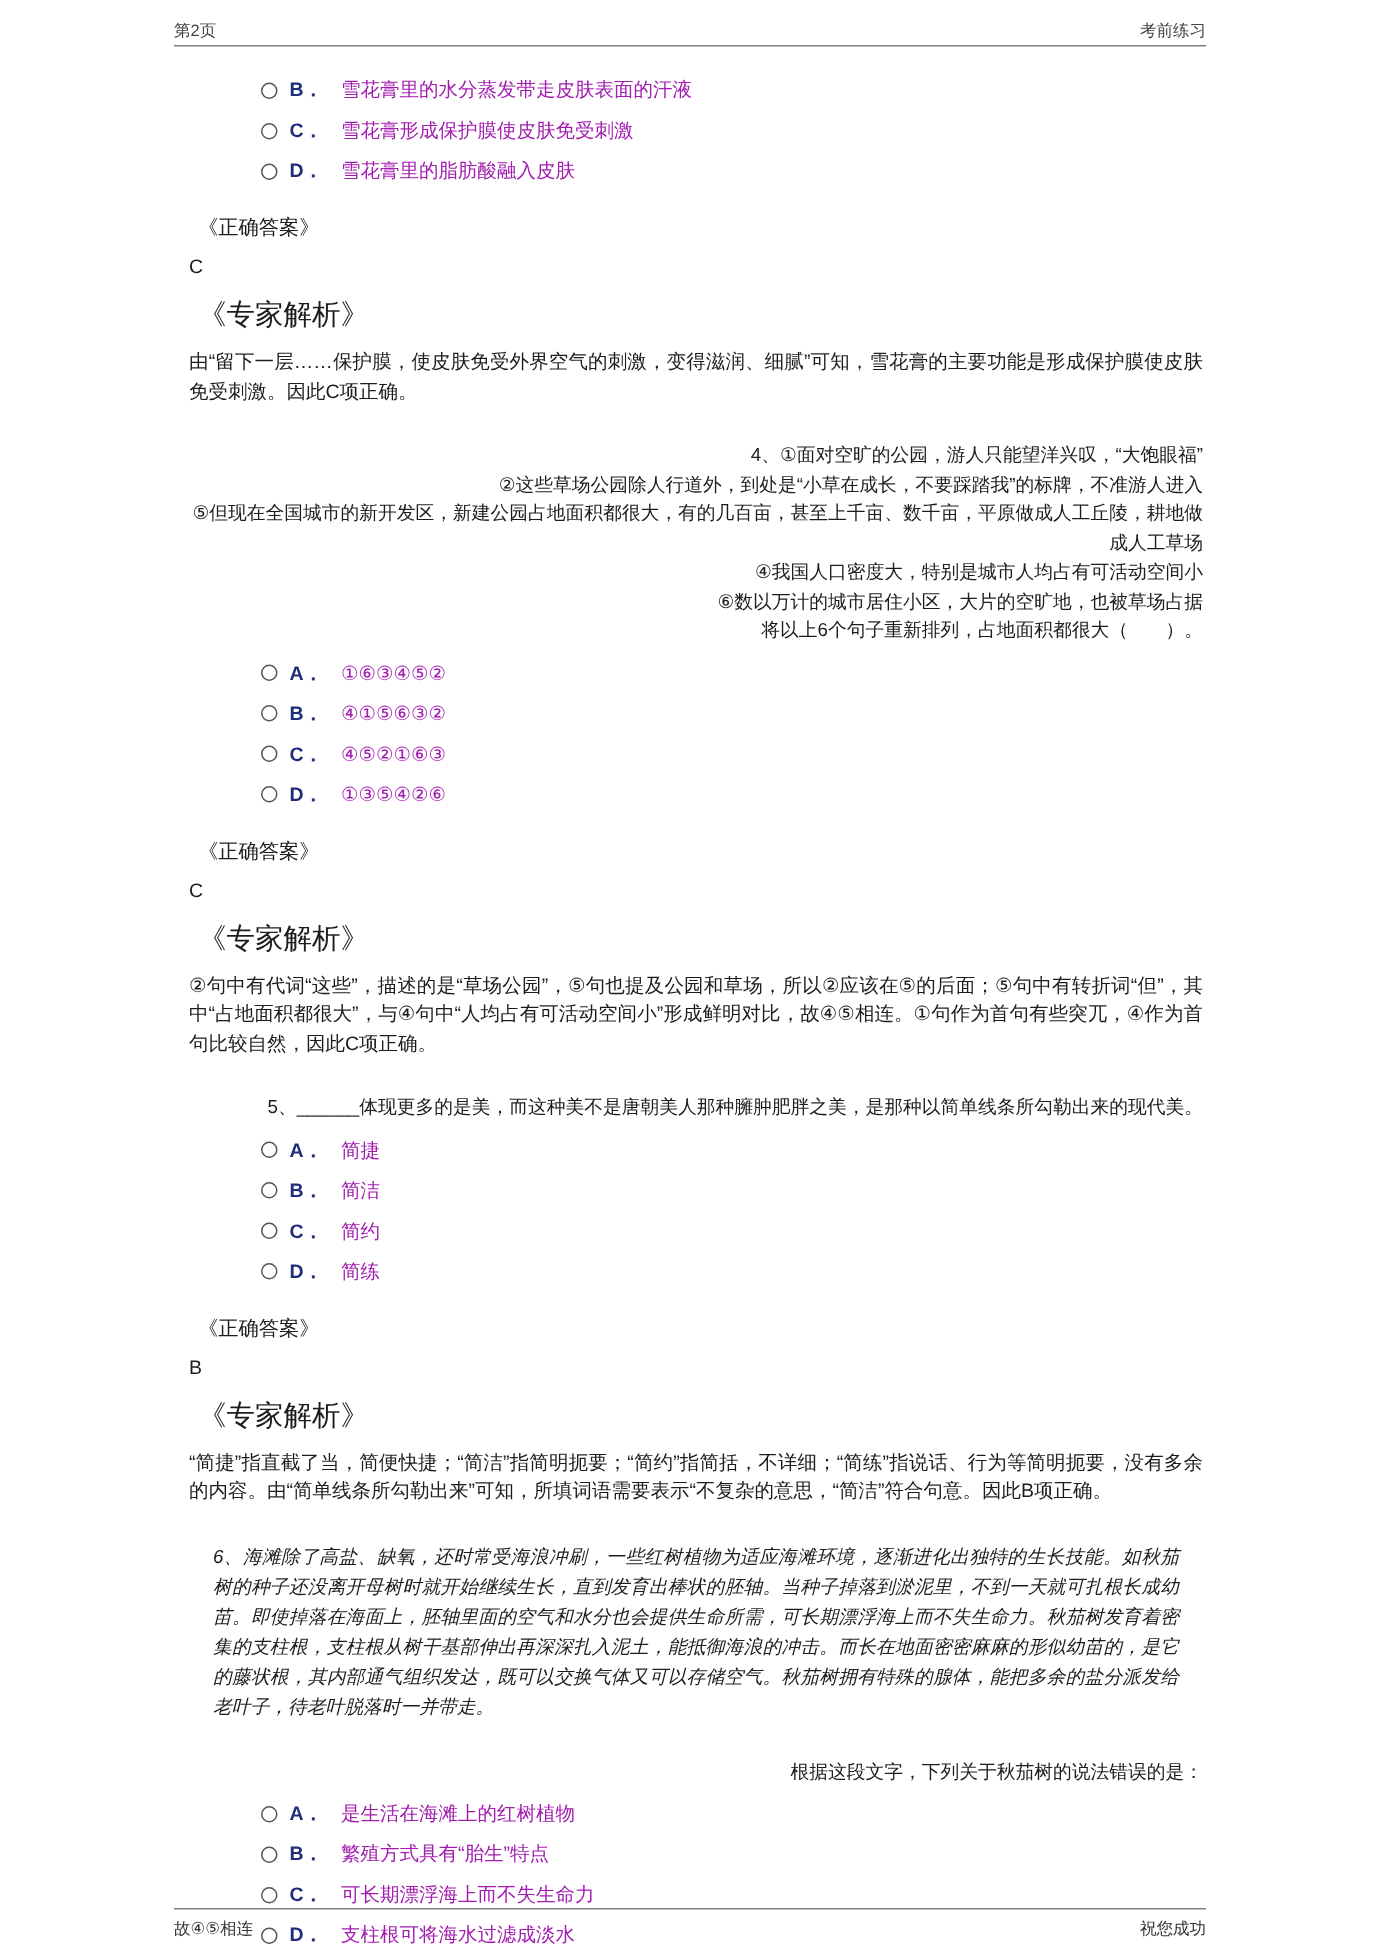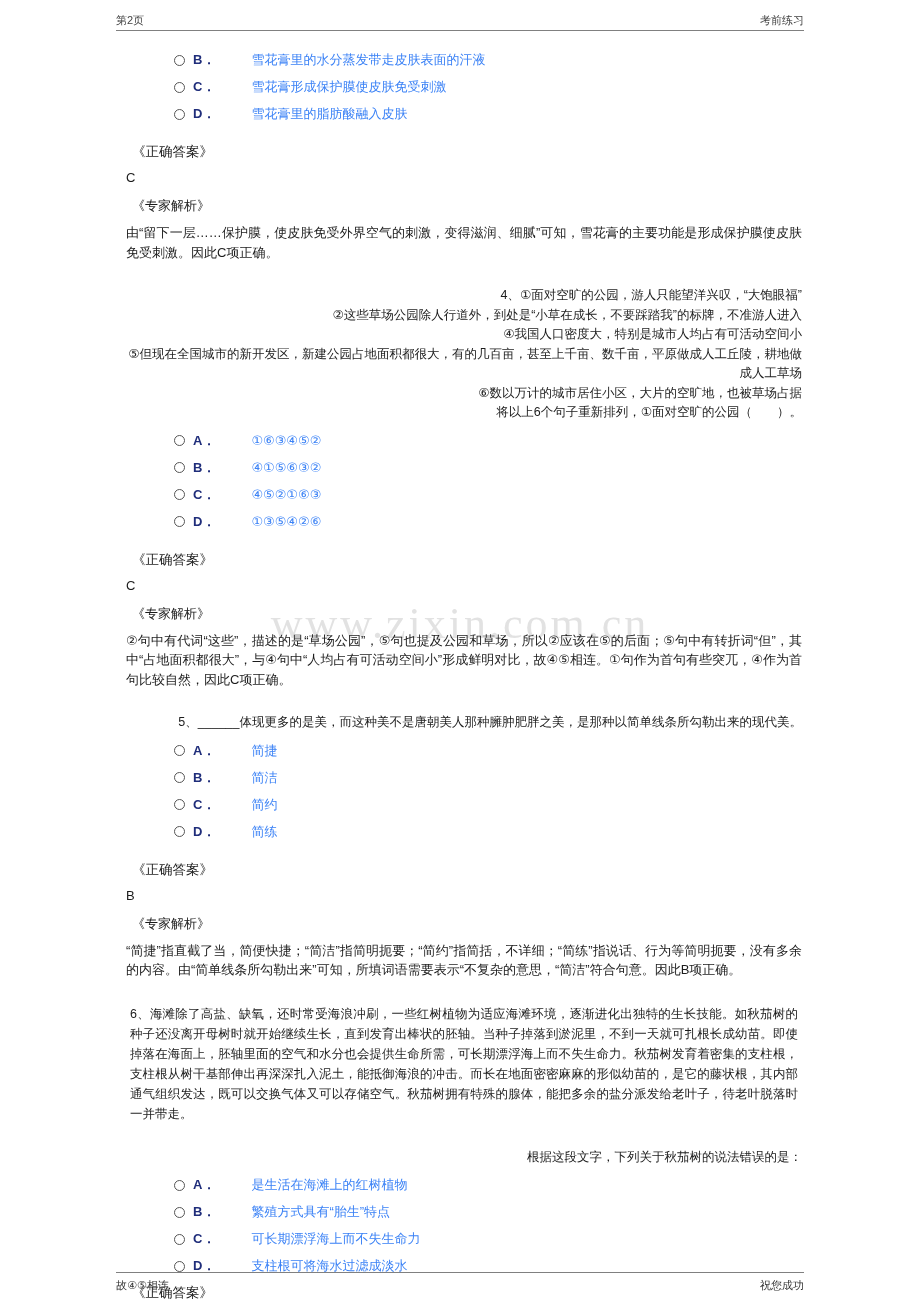--- a/index.html
+++ b/index.html
@@ -26,48 +26,47 @@
   
   .watermark {
     position:absolute; top:598px; left:0; right:0;
     text-align:center; font-size:44px; letter-spacing:3px;
     color:#cfcfcf; opacity:.6; font-family:"Liberation Serif","DejaVu Serif",serif;
     pointer-events:none;
   }
   
   .content { position:absolute; top:42px; left:48px; right:40px; }
   .qline { font-size:12.5px; line-height:19.5px;text-align:right; }
-  .passage { font-size:12.5px; line-height:20px; text-align:justify; margin:4px; }
+  .passage { font-size:12.5px; line-height:20px; text-align:justify; margin:16px;font-style:italic; }
   .q-block { margin-top:24px; }
   .options { margin:6px 0; }
   .option { display:flex; align-items:center; margin:9px 0 9px 48px; font-size:13px; }
   .radio {
     width:11px; height:11px; border:1.5px solid #555; border-radius:50%;
     margin-right:8px; flex:none; background:#fff;
   }
   .letter { font-weight:bold; color:#1f2d7a; margin-right:12px; white-space:nowrap; }
-  .opt-text { color:#3b82f6;margin-left:24px; }
+  .opt-text { color:#a21caf; }
   .answer-label { font-size:13.5px; margin:20px 0 0 6px; }
   .answer-value { font-size:13px; margin:9px 0 0 0; }
-  .analysis-label { font-size:13px; margin:12px 0 0 6px; }
+  .analysis-label { font-size:19px; margin:12px 0 0 6px; }
   .analysis { font-size:13px; line-height:19.5px; text-align:justify; margin:8px 0 0 0; }
   .prompt-gap { margin-top:24px; }
 </style>
 </head>
 <body>
 
 <div class="page">
 
   <div class="header">
     <span>第2页</span>
     <span>考前练习</span>
   </div>
   <div class="header-rule"></div>
 
-  <div class="watermark">www.zixin.com.cn</div>
 
   <div class="content">
 
     <div class="options">
       <div class="option">
         <span class="radio"></span>
         <span class="letter">B．</span>
         <span class="opt-text">雪花膏里的水分蒸发带走皮肤表面的汗液</span>
       </div>
       <div class="option">
@@ -83,24 +82,24 @@
     </div>
 
     <div class="answer-label">《正确答案》</div>
     <div class="answer-value">C</div>
     <div class="analysis-label">《专家解析》</div>
     <p class="analysis">由“留下一层……保护膜，使皮肤免受外界空气的刺激，变得滋润、细腻”可知，雪花膏的主要功能是形成保护膜使皮肤免受刺激。因此C项正确。</p>
 
     <div class="q-block">
       <div class="qline">4、①面对空旷的公园，游人只能望洋兴叹，“大饱眼福”</div>
       <div class="qline">②这些草场公园除人行道外，到处是“小草在成长，不要踩踏我”的标牌，不准游人进入</div>
+      <div class="qline">⑤但现在全国城市的新开发区，新建公园占地面积都很大，有的几百亩，甚至上千亩、数千亩，平原做成人工丘陵，耕地做成人工草场</div>
       <div class="qline">④我国人口密度大，特别是城市人均占有可活动空间小</div>
-      <div class="qline">⑤但现在全国城市的新开发区，新建公园占地面积都很大，有的几百亩，甚至上千亩、数千亩，平原做成人工丘陵，耕地做成人工草场</div>
       <div class="qline">⑥数以万计的城市居住小区，大片的空旷地，也被草场占据</div>
-      <div class="qline">将以上6个句子重新排列，①面对空旷的公园（　　）。</div>
+      <div class="qline">将以上6个句子重新排列，占地面积都很大（　　）。</div>
       <div class="options">
         <div class="option">
           <span class="radio"></span>
           <span class="letter">A．</span>
           <span class="opt-text">①⑥③④⑤②</span>
         </div>
         <div class="option">
           <span class="radio"></span>
           <span class="letter">B．</span>
           <span class="opt-text">④①⑤⑥③②</span>

